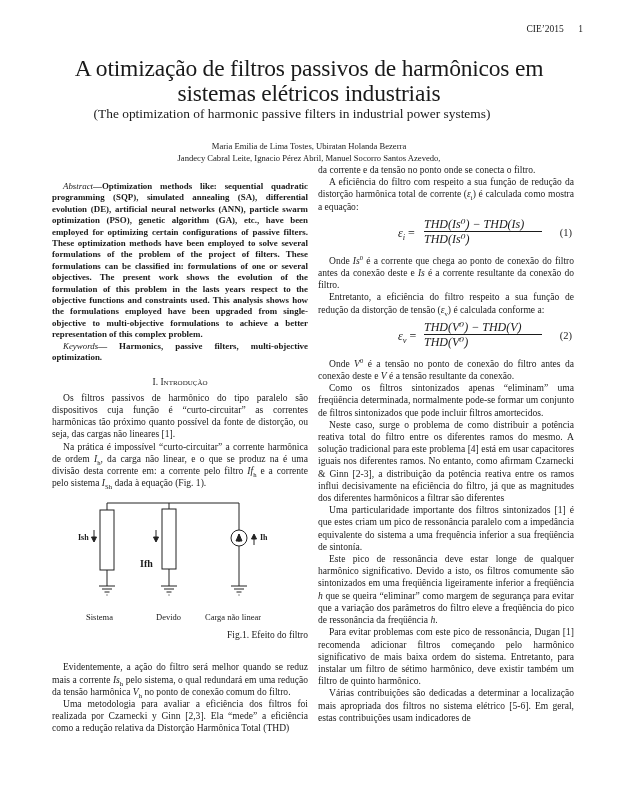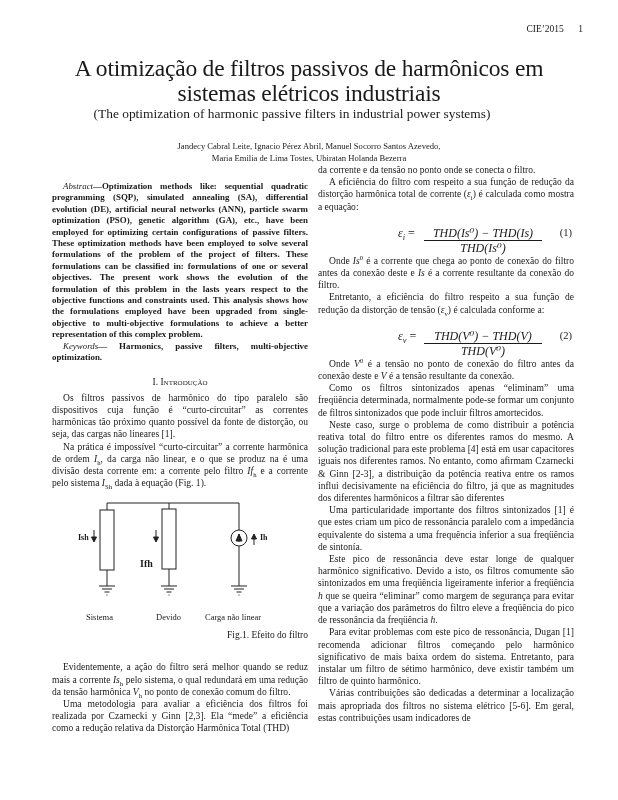--- a/index.html
+++ b/index.html
@@ -35,43 +35,43 @@
     .keywords { font-weight: bold; font-size: 8.9px; line-height: 11.4px; margin: 12px 0 0 0; text-indent: 11px; text-align: justify; }
     .section-head { text-align: center; margin: 12px 0 4px 0; font-size: 9.5px; text-indent: 0; }
     .section-head .sc { font-variant: small-caps; }
     .figure { position: relative; height: 148px; margin: 12px 0 0 0; }
     .figure svg { position: absolute; left: 0; top: 0; }
     .fig-caption { text-align: right; font-size: 9.5px; margin-top: 0; }
     .eq {
       position: relative; height: 38px; margin: 2px 0 2px 0; font-style: italic;
     }
     .eq .lhs { position: absolute; left: 80px; top: 12px; font-size: 12px; }
-    .eq .frac { position: absolute; left: 106px; top: 12px; width: 118px; text-align: center; font-size: 12px; }
+    .eq .frac { position: absolute; left: 106px; top: 3px; width: 118px; text-align: left; font-size: 12px; }
     .eq .num { border-bottom: 1px solid #1a1a1a; padding-bottom: 1px; white-space: nowrap; }
     .eq .den { padding-top: 1px; white-space: nowrap; }
     .eq .eqno { position: absolute; right: 2px; top: 12px; font-style: normal; font-size: 10.5px; }
     sub, sup { font-size: 70%; line-height: 0; }
   </style>
 </head>
 <body>
 
 <div class="header-right">
   <span>CIE’2015</span>
   <span>1</span>
 </div>
 
 <div class="title">
   <div>A otimização de filtros passivos de harmônicos em</div>
   <div>sistemas elétricos industriais</div>
 </div>
 <div class="subtitle">(The optimization of harmonic passive filters in industrial power systems)</div>
 
 <div class="authors">
+  <div>Maria Emilia de Lima Tostes, Ubiratan Holanda Bezerra</div>
   <div>Jandecy Cabral Leite, Ignacio Pérez Abril, Manuel Socorro Santos Azevedo,</div>
-  <div>Maria Emilia de Lima Tostes, Ubiratan Holanda Bezerra</div>
 </div>
 
 <div class="col col-left">
   <p class="abstract"><i>Abstract</i><span>—</span><span>Optimization methods like: sequential quadratic programming (SQP), simulated annealing (SA), differential evolution (DE), artificial neural networks (ANN), particle swarm optimization (PSO), genetic algorithm (GA), etc., have been employed for optimizing certain configurations of passive filters. These optimization methods have been employed to solve several formulations of the problem of the project of filters. These formulations can be classified in: formulations of one or several objectives. The present work shows the evolution of the formulation of this problem in the lasts years respect to the objective functions and constraints used. This analysis shows how the formulations employed have been upgraded from single-objective to multi-objective formulations to achieve a better representation of this complex problem.</span></p>
 
   <p class="keywords"><i>Keywords</i><span>— </span><span>Harmonics, passive filters, multi-objective optimization.</span></p>
 
   <div class="section-head">
     <span>I.</span>
     <span class="sc">Introdução</span>

